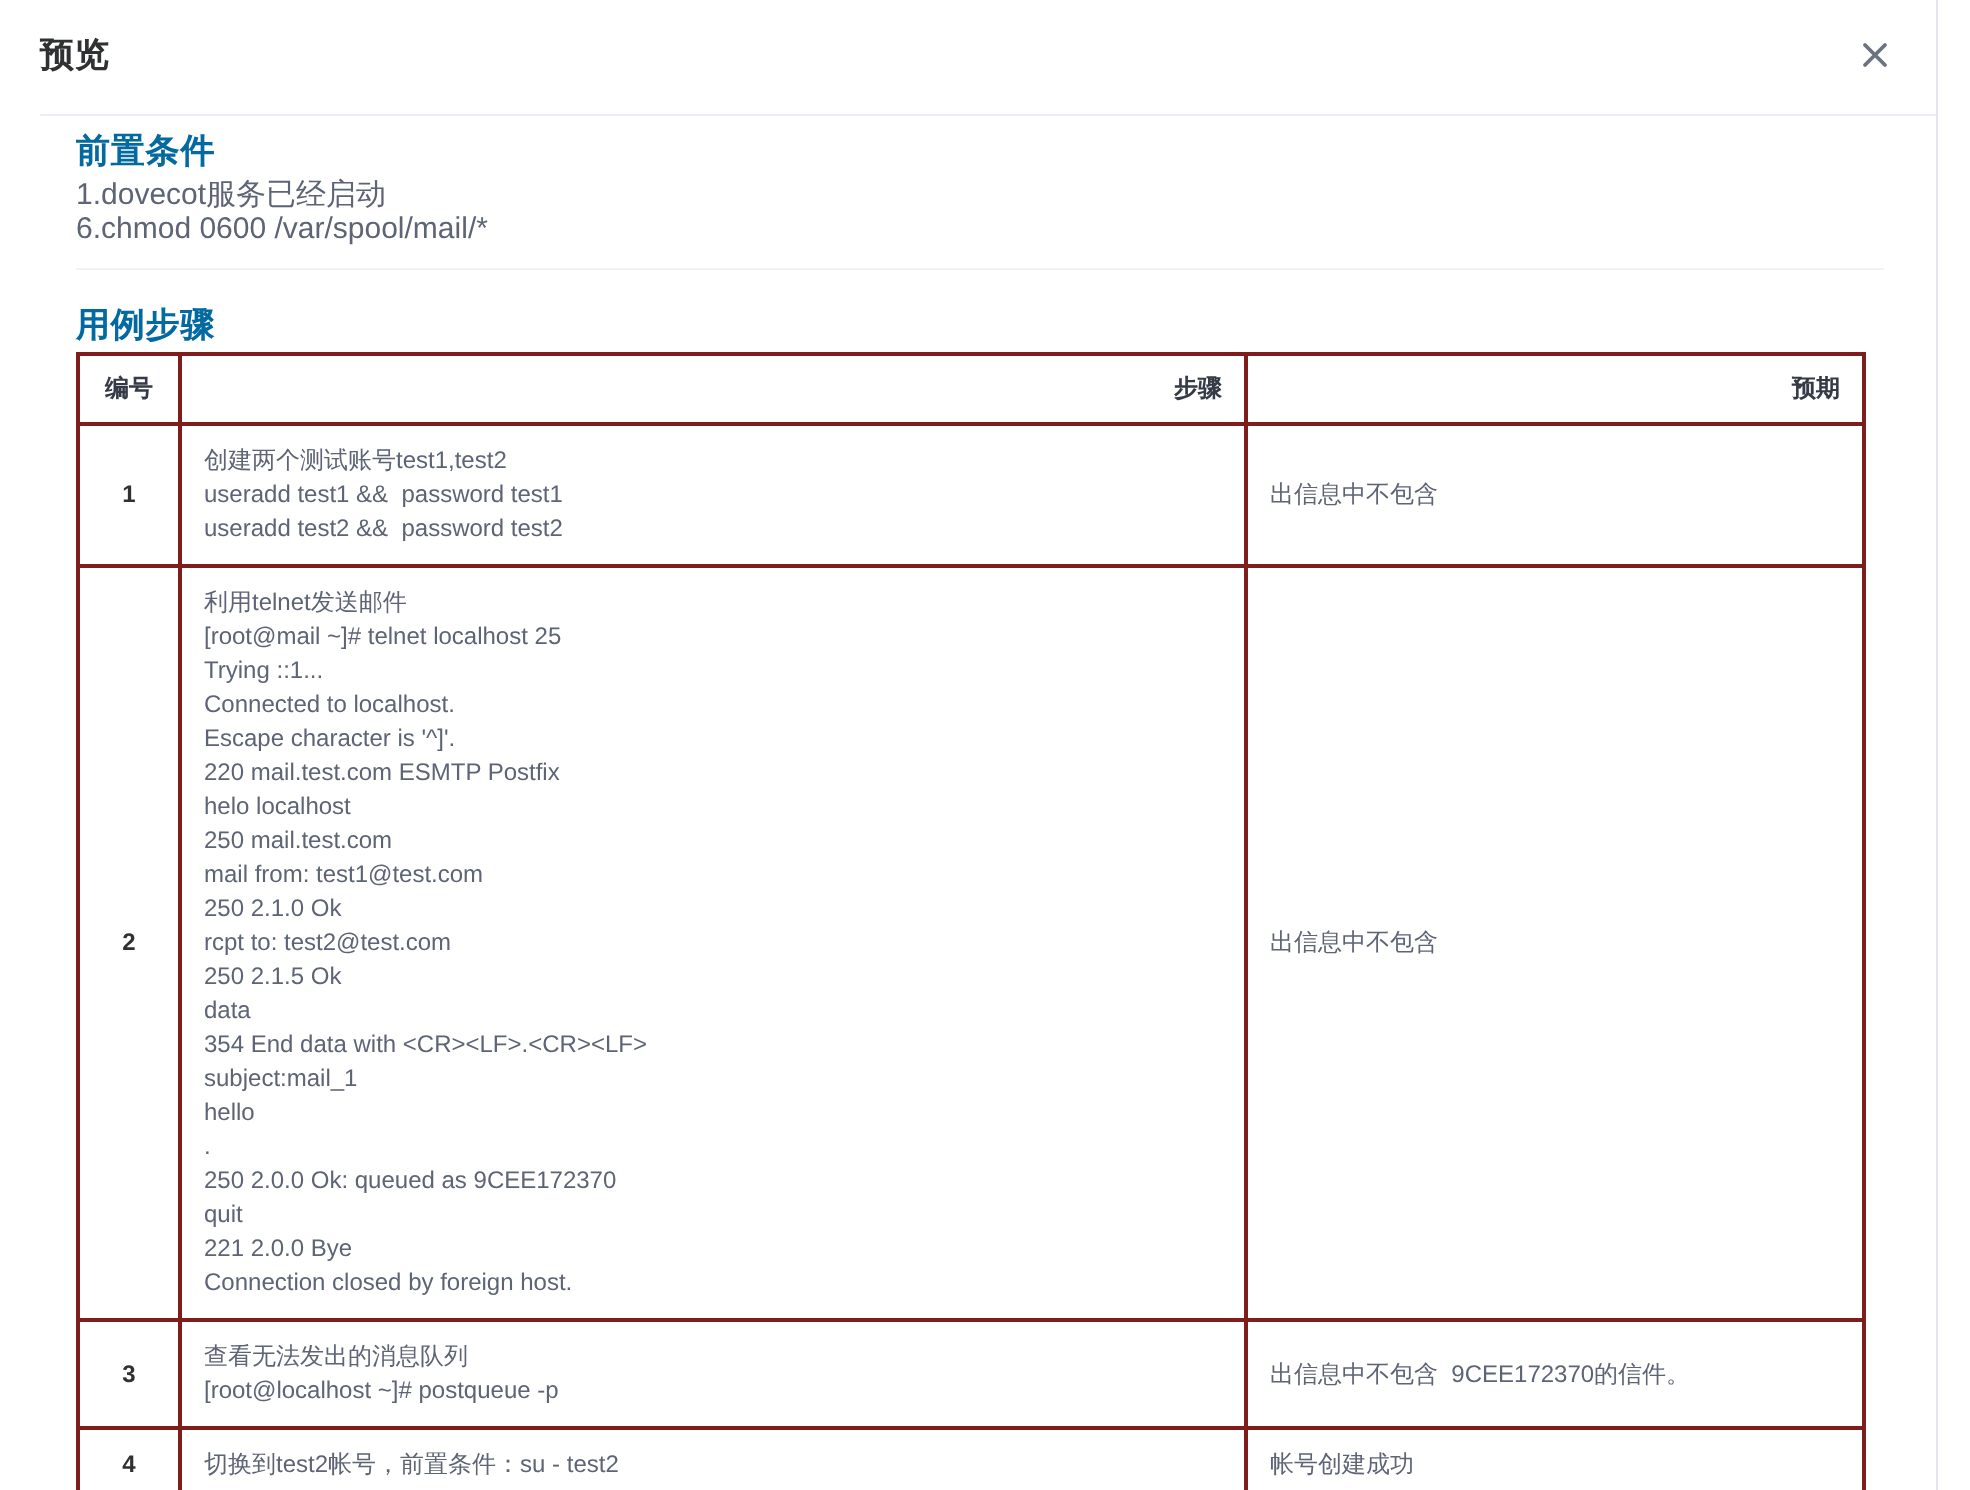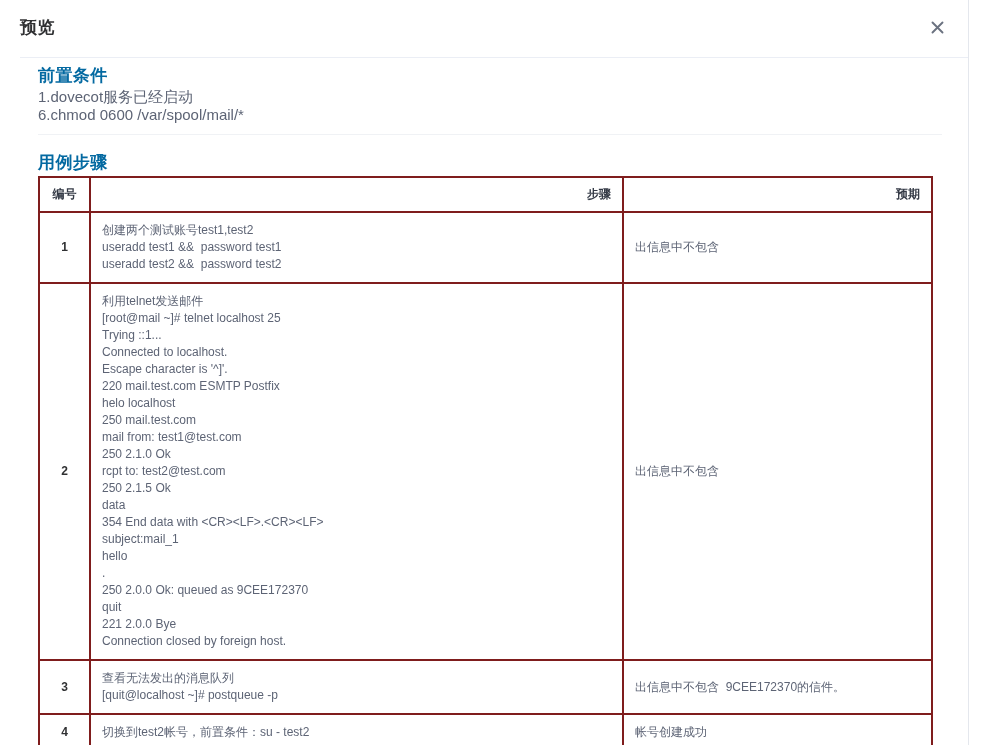--- a/index.html
+++ b/index.html
@@ -241,21 +241,21 @@
 .
 250 2.0.0 Ok: queued as 9CEE172370
 quit
 221 2.0.0 Bye
 Connection closed by foreign host.</td>
             <td class="cell-pre">出信息中不包含</td>
           </tr>
           <tr>
             <td class="cell-no">3</td>
             <td class="cell-pre">查看无法发出的消息队列
-[quit@localhost ~]# postqueue -p</td>
+[root@localhost ~]# postqueue -p</td>
             <td class="cell-pre">出信息中不包含  9CEE172370的信件。</td>
           </tr>
           <tr>
             <td class="cell-no">4</td>
             <td class="cell-pre">切换到test2帐号，前置条件：su - test2</td>
             <td class="cell-pre">帐号创建成功</td>
           </tr>
         </tbody>
     </table>
 

